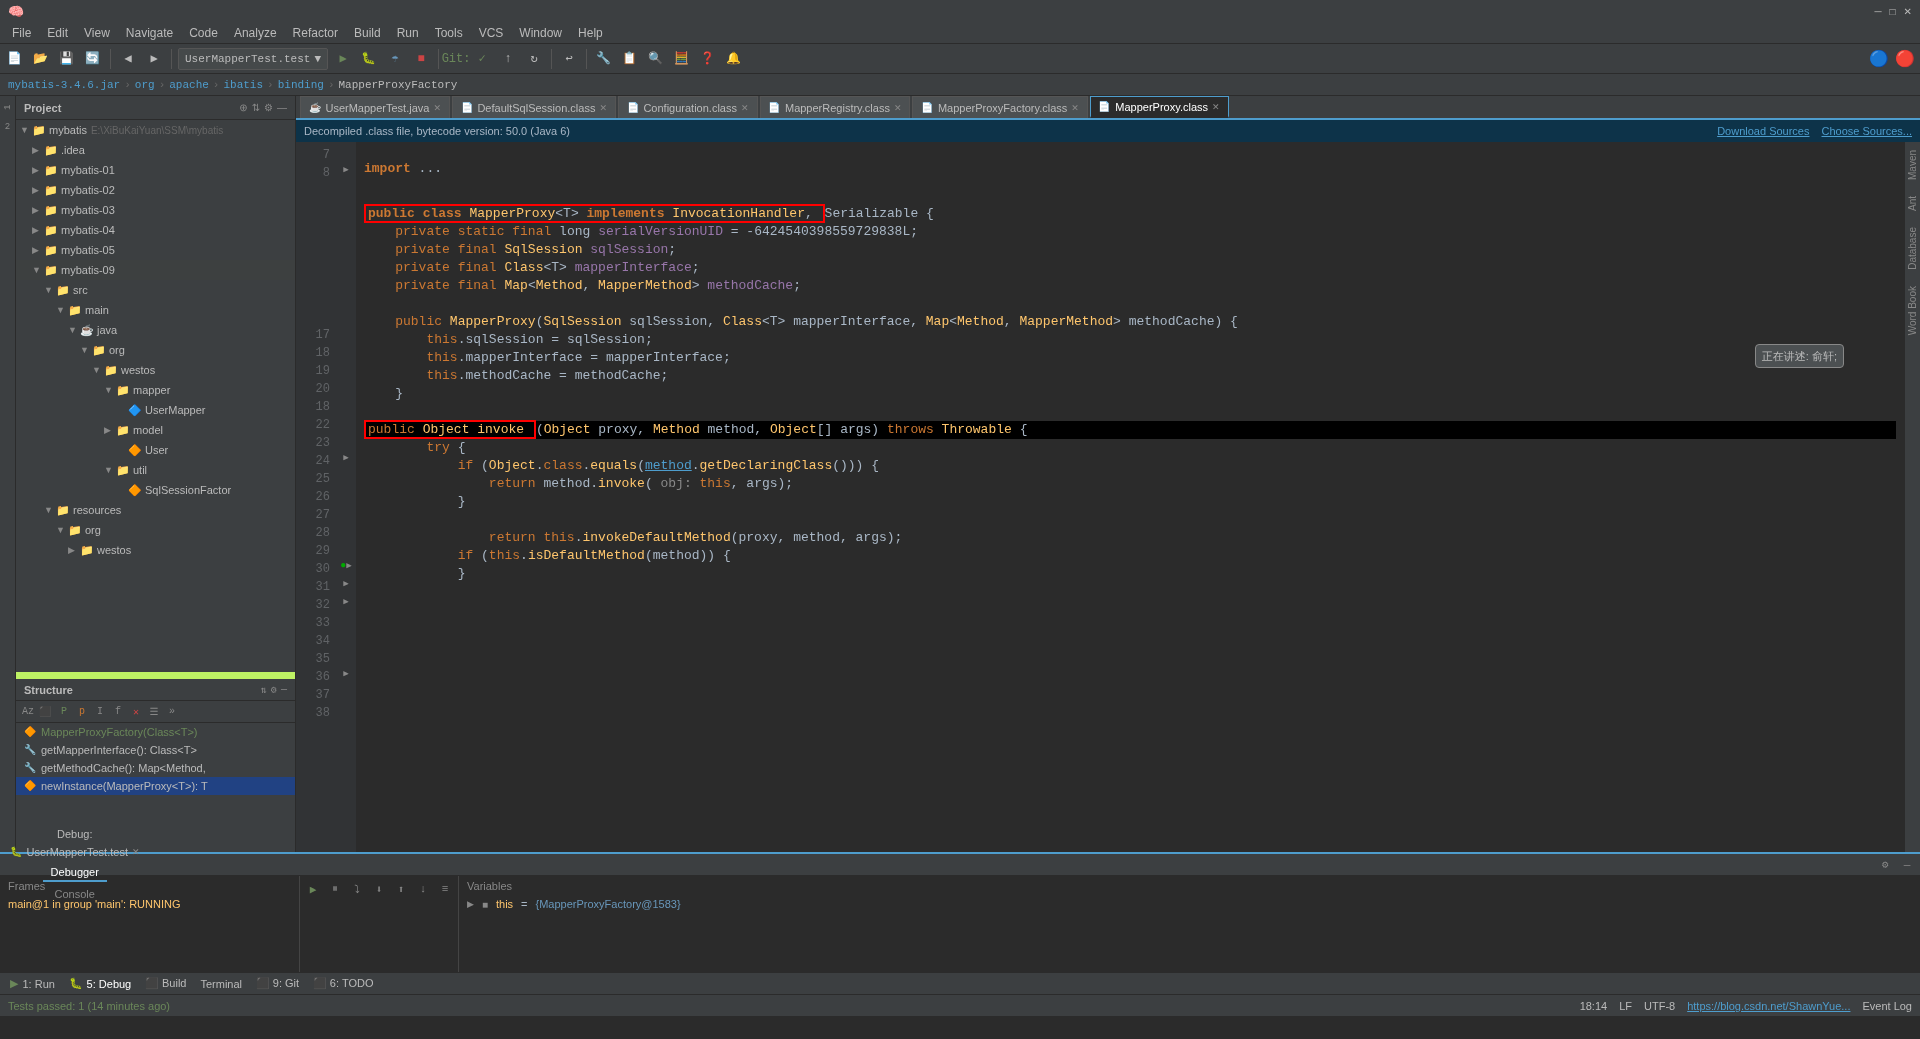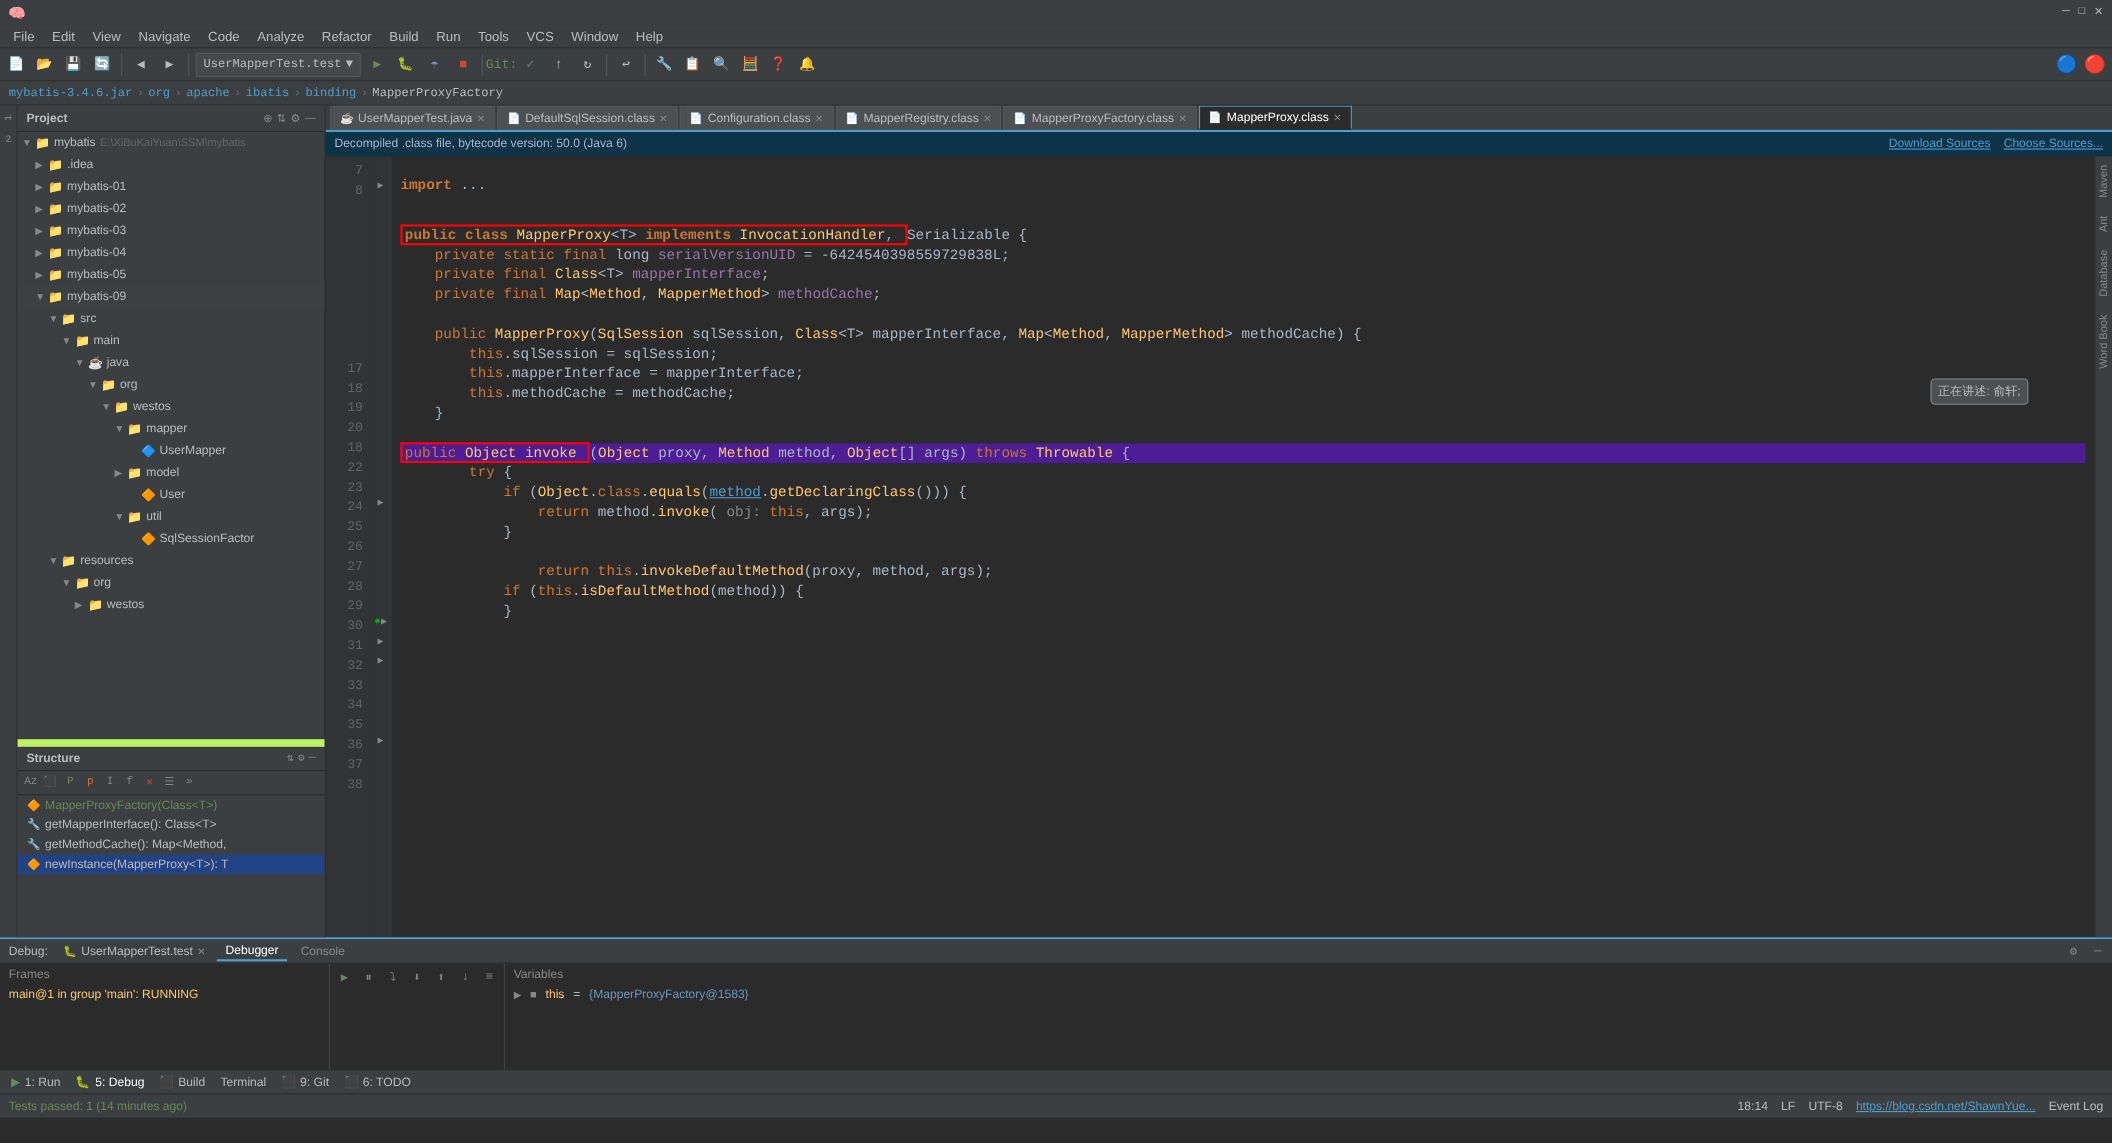--- a/index.html
+++ b/index.html
@@ -89,21 +89,21 @@
     .kw { color: #cc7832; font-weight: bold; }
     .kw2 { color: #cc7832; }
     .type { color: #a9b7c6; }
     .classname { color: #ffc66d; }
     .interface { color: #ffc66d; }
     .method-call { color: #ffc66d; }
 
     
     #debug-panel { height: 120px; background: #2b2b2b; border-top: 2px solid #4e9dcd; display: flex; flex-direction: column; }
     #debug-tabs { height: 22px; background: #3c3f41; display: flex; align-items: center; padding: 0 4px; border-bottom: 1px solid #2b2b2b; justify-content: space-between; }
-    #debug-tabs-left { display: flex; align-items: center; gap: 4px; }
+    #debug-tabs-left { display: flex; align-items: center; gap: 4px; flex-direction: column; }
     .debug-tab { padding: 2px 8px; font-size: 11px; font-family: Arial, sans-serif; color: #888; cursor: pointer; }
     .debug-tab.active { color: #ffffff; border-bottom: 2px solid #4e9dcd; }
     #debug-toolbar { display: flex; gap: 4px; }
     .debug-btn { font-size: 11px; color: #888; cursor: pointer; width: 18px; height: 18px; display: flex; align-items: center; justify-content: center; }
 
     #debug-content { flex: 1; display: flex; }
     #frames-panel { width: 300px; border-right: 1px solid #444; padding: 4px 8px; overflow: auto; }
     #frames-header { color: #888; font-size: 11px; font-family: Arial, sans-serif; margin-bottom: 4px; }
     .frame-item { font-size: 11px; font-family: Arial, sans-serif; color: #a9b7c6; padding: 2px 0; }
     .frame-item.current { color: #ffc66d; }
@@ -552,31 +552,32 @@
 
         <div style="line-height:18px;position:relative;">
           <code>
             <span style="border:2px solid #ff0000;padding:0 2px;display:inline;">
               <span class="kw">public</span> <span class="kw">class</span> <span class="classname">MapperProxy</span>&lt;<span class="type">T</span>&gt; <span class="kw">implements</span> <span class="interface">InvocationHandler</span>,
             </span>
             <span class="type"> Serializable </span><span style="color:#a9b7c6;">{</span>
           </code>
         </div>
         <div style="line-height:18px;"><code>&nbsp;&nbsp;&nbsp;&nbsp;<span class="kw2">private</span> <span class="kw2">static</span> <span class="kw2">final</span> <span class="type">long</span> <span style="color:#9876aa;">serialVersionUID</span> <span style="color:#a9b7c6;">= -6424540398559729838L;</span></code></div>
+        <div style="line-height:18px;"><code>&nbsp;&nbsp;&nbsp;&nbsp;<span class="kw2">private</span> <span class="kw2">final</span> <span class="classname">SqlSession</span> <span style="color:#9876aa;">sqlSession</span><span style="color:#a9b7c6;">;</span></code></div>
         <div style="line-height:18px;"><code>&nbsp;&nbsp;&nbsp;&nbsp;<span class="kw2">private</span> <span class="kw2">final</span> <span class="classname">Class</span>&lt;<span class="type">T</span>&gt; <span style="color:#9876aa;">mapperInterface</span><span style="color:#a9b7c6;">;</span></code></div>
         <div style="line-height:18px;"><code>&nbsp;&nbsp;&nbsp;&nbsp;<span class="kw2">private</span> <span class="kw2">final</span> <span class="classname">Map</span>&lt;<span class="classname">Method</span>, <span class="classname">MapperMethod</span>&gt; <span style="color:#9876aa;">methodCache</span><span style="color:#a9b7c6;">;</span></code></div>
         <div style="line-height:18px;">&nbsp;</div>
         <div style="line-height:18px;"><code>&nbsp;&nbsp;&nbsp;&nbsp;<span class="kw2">public</span> <span class="classname">MapperProxy</span>(<span class="classname">SqlSession</span> sqlSession, <span class="classname">Class</span>&lt;<span class="type">T</span>&gt; mapperInterface, <span class="classname">Map</span>&lt;<span class="classname">Method</span>, <span class="classname">MapperMethod</span>&gt; methodCache) <span style="color:#a9b7c6;">{</span></code></div>
         <div style="line-height:18px;"><code>&nbsp;&nbsp;&nbsp;&nbsp;&nbsp;&nbsp;&nbsp;&nbsp;<span class="kw2">this</span><span style="color:#a9b7c6;">.</span>sqlSession <span style="color:#a9b7c6;">=</span> sqlSession<span style="color:#a9b7c6;">;</span></code></div>
         <div style="line-height:18px;"><code>&nbsp;&nbsp;&nbsp;&nbsp;&nbsp;&nbsp;&nbsp;&nbsp;<span class="kw2">this</span><span style="color:#a9b7c6;">.</span>mapperInterface <span style="color:#a9b7c6;">=</span> mapperInterface<span style="color:#a9b7c6;">;</span></code></div>
         <div style="line-height:18px;"><code>&nbsp;&nbsp;&nbsp;&nbsp;&nbsp;&nbsp;&nbsp;&nbsp;<span class="kw2">this</span><span style="color:#a9b7c6;">.</span>methodCache <span style="color:#a9b7c6;">=</span> methodCache<span style="color:#a9b7c6;">;</span></code></div>
         <div style="line-height:18px;"><code>&nbsp;&nbsp;&nbsp;&nbsp;<span style="color:#a9b7c6;">}</span></code></div>
         <div style="line-height:18px;">&nbsp;</div>
 
-        <div style="line-height:18px;background:#4c1d95;">
+        <div style="line-height:18px;background:#000000;">
           <code>
             <span style="border:2px solid #ff0000;padding:0 2px;display:inline;">
               <span class="kw2">public</span> <span class="classname">Object</span> <span class="method-call">invoke</span>
             </span>
             <span style="color:#a9b7c6;">(<span class="classname">Object</span> proxy, <span class="classname">Method</span> method, <span class="classname">Object</span>[] args) <span class="kw2">throws</span> <span class="classname">Throwable</span> {</span>
           </code>
         </div>
         <div style="line-height:18px;"><code>&nbsp;&nbsp;&nbsp;&nbsp;&nbsp;&nbsp;&nbsp;&nbsp;<span class="kw2">try</span> <span style="color:#a9b7c6;">{</span></code></div>
         <div style="line-height:18px;"><code>&nbsp;&nbsp;&nbsp;&nbsp;&nbsp;&nbsp;&nbsp;&nbsp;&nbsp;&nbsp;&nbsp;&nbsp;<span class="kw2">if</span> <span style="color:#a9b7c6;">(</span><span class="classname">Object</span><span style="color:#a9b7c6;">.</span><span class="kw2">class</span><span style="color:#a9b7c6;">.</span><span class="method-call">equals</span>(<span style="text-decoration:underline;color:#4e9dcd;">method</span><span style="color:#a9b7c6;">.</span><span class="method-call">getDeclaringClass</span>())) {</code></div>
         <div style="line-height:18px;"><code>&nbsp;&nbsp;&nbsp;&nbsp;&nbsp;&nbsp;&nbsp;&nbsp;&nbsp;&nbsp;&nbsp;&nbsp;&nbsp;&nbsp;&nbsp;&nbsp;<span class="kw2">return</span> method<span style="color:#a9b7c6;">.</span><span class="method-call">invoke</span>( <span style="color:#888888;">obj:</span> <span class="kw2">this</span><span style="color:#a9b7c6;">, args);</span></code></div>

